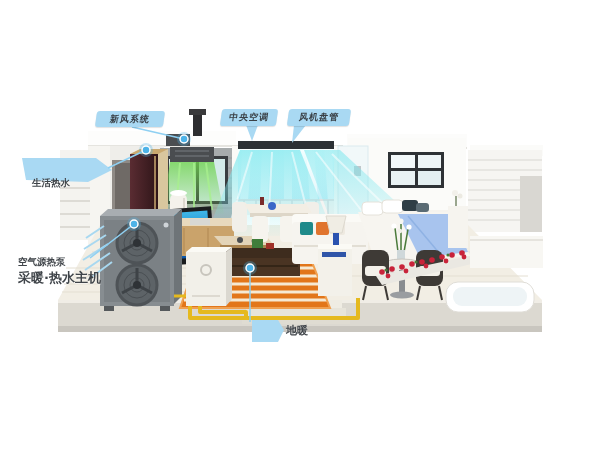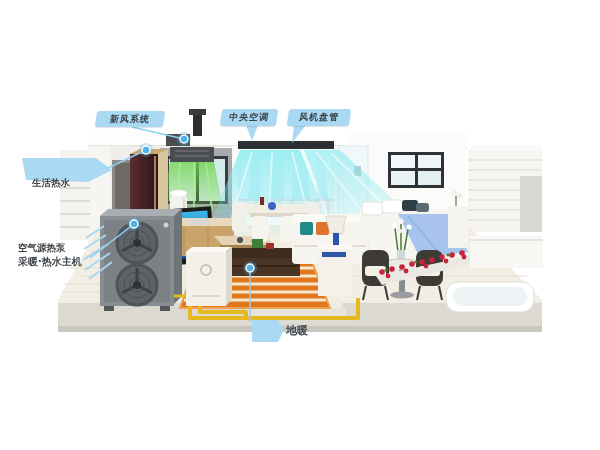--- a/index.html
+++ b/index.html
@@ -14,22 +14,22 @@
     display:flex;align-items:center;justify-content:center;
     border-radius:3px;transform:skewX(-8deg);
     box-shadow:0 1px 1px rgba(0,0,0,.12);
     white-space:nowrap;
   }
   .darklabel{
     position:absolute;color:#3f4449;font-weight:bold;line-height:1.35;
     text-shadow:0 1px 1px rgba(255,255,255,.6);white-space:nowrap;
   }
   .lbl-hotwater{font-size:9.5px;}
-  .lbl-heatpump{font-size:9.5px;}
-  .lbl-heatpump .l2{font-size:10px;}
+  .lbl-heatpump{font-size:9.5px;margin-top:14px;}
+  .lbl-heatpump .l2{font-size:13px;}
   .lbl-floorheat{font-size:11px;}
 </style>
 </head>
 <body>
 
 <div id="stage">
 
 <svg id="scene" width="600" height="450" viewBox="0 0 600 450">
   <defs>
     <linearGradient id="gCyan" x1="0" y1="0" x2="0" y2="1">

